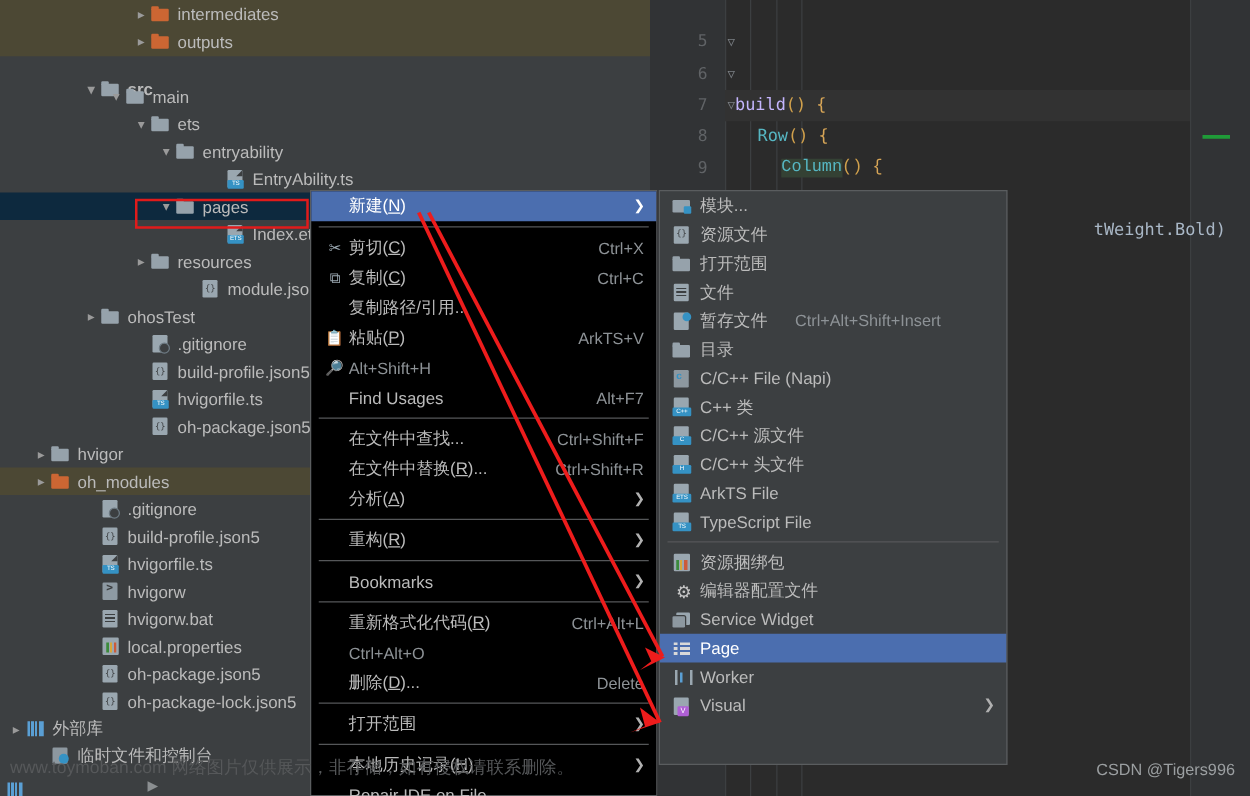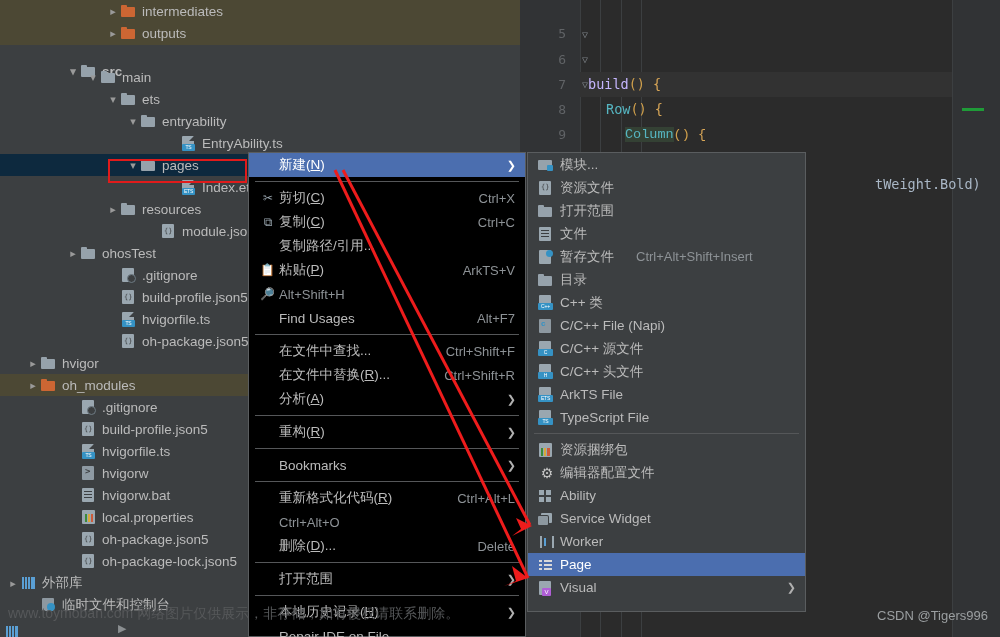--- a/index.html
+++ b/index.html
@@ -622,30 +622,30 @@
         <div class="sub-row">
           <span class="sub-ico si-scratch"></span>
           <span class="sub-lbl">暂存文件</span>
           <span class="sub-key">Ctrl+Alt+Shift+Insert</span>
         </div>
         <div class="sub-row">
           <span class="sub-ico si-folder"></span>
           <span class="sub-lbl">目录</span>
         </div>
         <div class="sub-row">
+          <span class="sub-ico si-cfile"></span>
+          <span class="sub-lbl">C/C++ File (Napi)</span>
+        </div>
+        <div class="sub-row">
           <span class="sub-ico si-badge">
             <span class="bg">C++</span>
           </span>
           <span class="sub-lbl">C++ 类</span>
         </div>
         <div class="sub-row">
-          <span class="sub-ico si-cfile"></span>
-          <span class="sub-lbl">C/C++ File (Napi)</span>
-        </div>
-        <div class="sub-row">
           <span class="sub-ico si-badge">
             <span class="bg">C</span>
           </span>
           <span class="sub-lbl">C/C++ 源文件</span>
         </div>
         <div class="sub-row">
           <span class="sub-ico si-badge">
             <span class="bg">H</span>
           </span>
           <span class="sub-lbl">C/C++ 头文件</span>
@@ -665,34 +665,30 @@
         <div class="sub-sep"></div>
         <div class="sub-row">
           <span class="sub-ico si-bundle"></span>
           <span class="sub-lbl">资源捆绑包</span>
         </div>
         <div class="sub-row">
           <span class="sub-ico si-gear">⚙</span>
           <span class="sub-lbl">编辑器配置文件</span>
         </div>
         <div class="sub-row">
-          <span class="sub-ico si-ability"></span>
-          <span class="sub-lbl">Ability</span>
-        </div>
-        <div class="sub-row">
           <span class="sub-ico si-widget"></span>
           <span class="sub-lbl">Service Widget</span>
-        </div>
-        <div class="sub-row">
-          <span class="sub-ico si-worker"></span>
-          <span class="sub-lbl">Worker</span>
         </div>
         <div class="sub-row selected">
           <span class="sub-ico si-page"></span>
           <span class="sub-lbl">Page</span>
+        </div>
+        <div class="sub-row">
+          <span class="sub-ico si-worker"></span>
+          <span class="sub-lbl">Worker</span>
         </div>
         <div class="sub-row">
           <span class="sub-ico si-visual"></span>
           <span class="sub-lbl">Visual</span>
           <span class="sub-arrow">❯</span>
         </div>
       </div>
   </div>
 
   <svg class="arrows">

